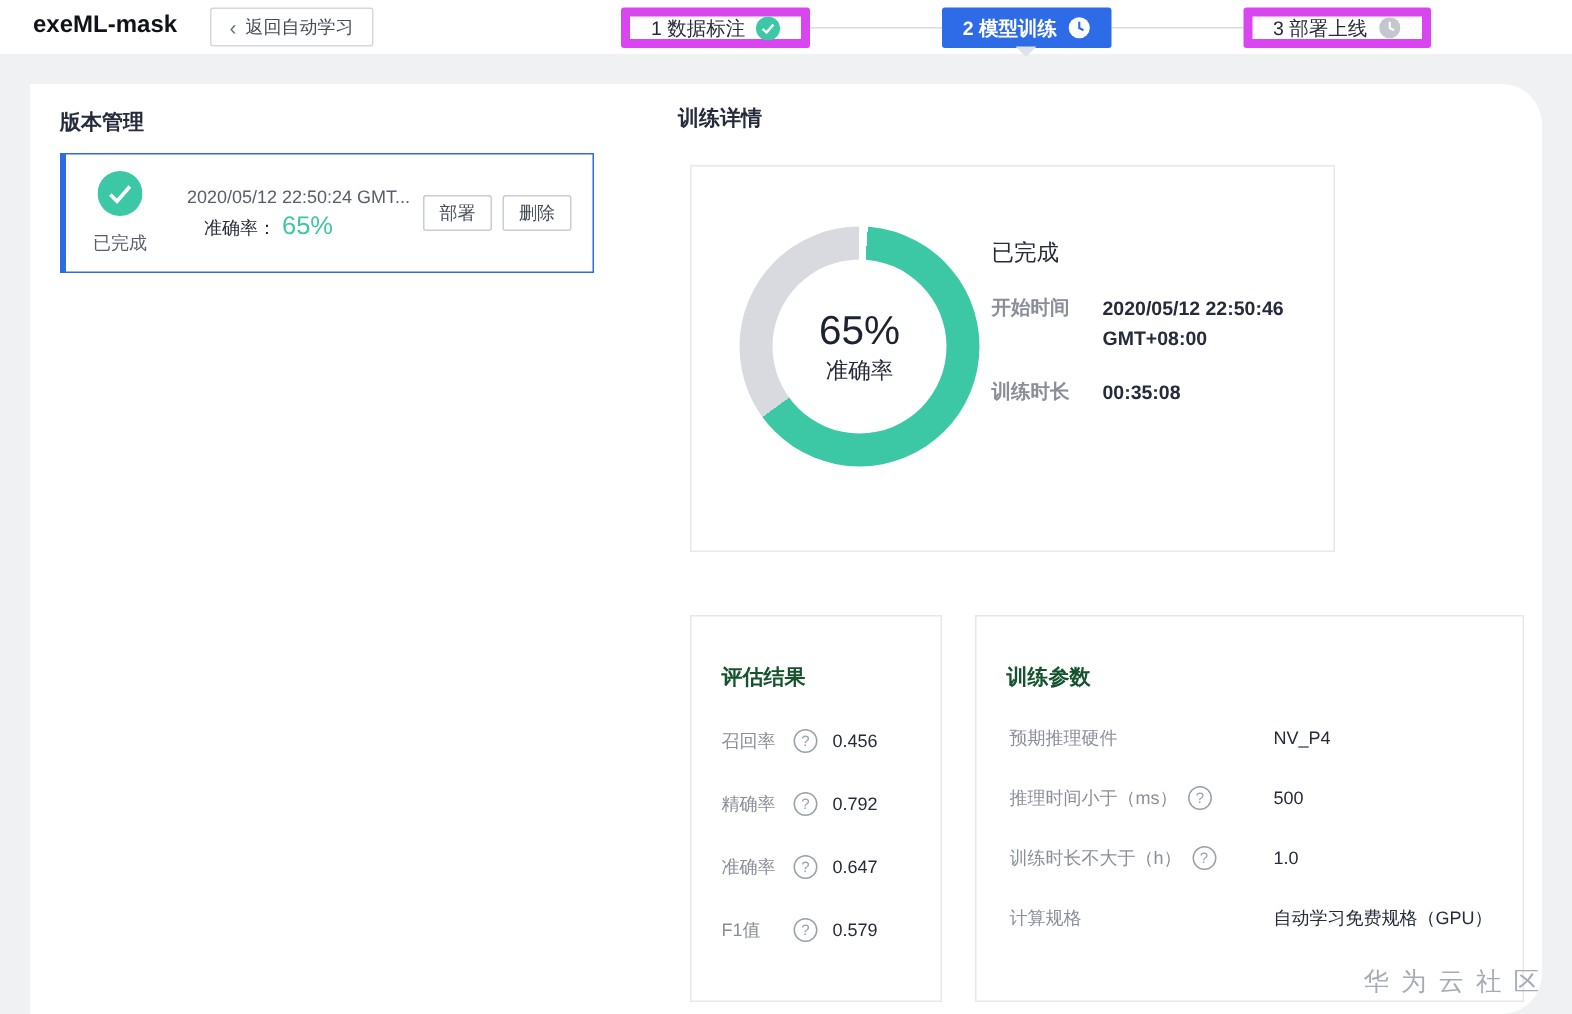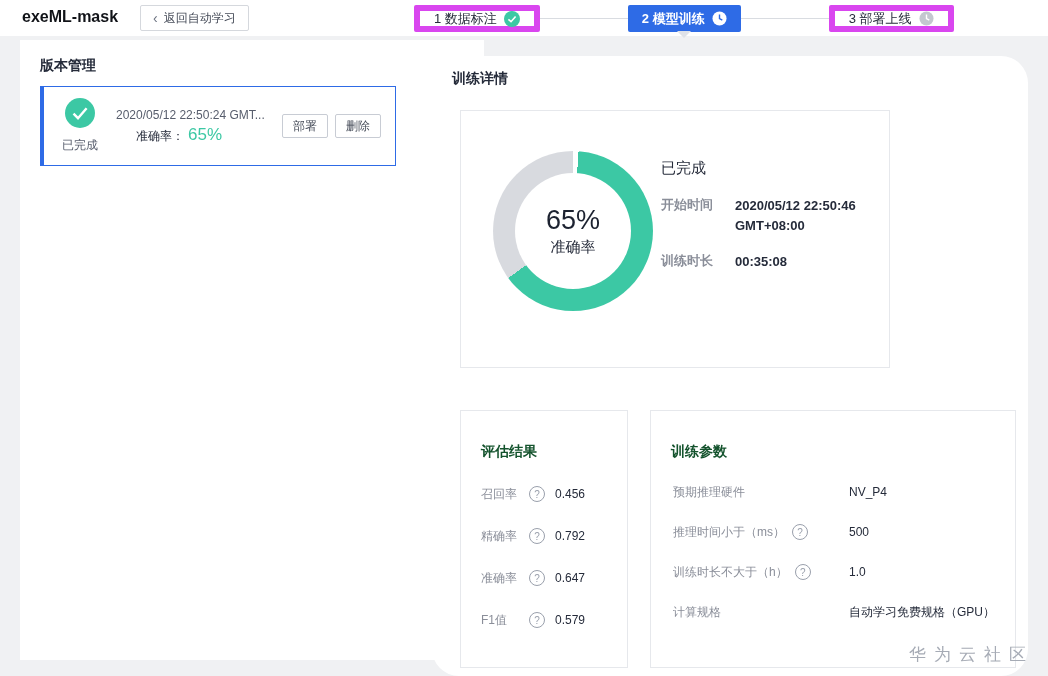--- a/index.html
+++ b/index.html
@@ -18,37 +18,37 @@
   .step { height:27px; display:flex; align-items:center; gap:7px; padding:0 14px; border-radius:2px;
           font-size:13px; cursor:pointer; white-space:nowrap; }
   .step.done, .step.pending { background:#fff; border:6px solid #d946ef; color:#252b3a; }
   .step.active { background:#2e6be6; color:#fff; font-weight:bold; position:relative; }
   .step.active::after { content:""; position:absolute; left:50%; bottom:-13px; transform:translateX(-50%);
                         border:7px solid transparent; border-top-color:#dfe2e8; }
   .step-line { width:88px; height:1px; background:#d9dce1; }
   .step svg { display:block; }
 
   
-  .left-panel  { position:absolute; left:20px;  top:40px; width:464px; height:620px; background:#fff; }
+  .left-panel  { position:absolute; left:20px;  top:56px; width:464px; height:620px; background:#fff; }
   .right-panel { position:absolute; left:432px; top:56px; width:596px; height:620px; background:#fff;border-radius:27px; }
 
   .panel-header { position:absolute; left:20px; top:14px; right:16px; display:flex;
                   justify-content:space-between; align-items:center; }
   .panel-title { font-size:14px; font-weight:bold; color:#252b3a; }
   .refresh-btn { background:none; border:none; cursor:pointer; padding:2px; }
 
   
   .version-card { position:absolute; left:20px; top:46px; width:356px; height:80px; background:#fff;
                   border:1px solid #2e6be6; border-left:4px solid #2e6be6; display:flex; align-items:center;
                   cursor:pointer; }
   .v-status { width:72px; display:flex; flex-direction:column; align-items:center; gap:5px; }
   .v-status-label { font-size:12px; color:#575d6c; }
   .v-info { flex:1; }
   .v-name { font-size:14px; color:#2e6be6; margin-bottom:4px; white-space:nowrap; }
-  .v-time { font-size:12px; color:#575d6c; margin-bottom:3px; }
+  .v-time { font-size:12px; color:#575d6c; margin-bottom:3px;text-align:center; }
   .v-acc  { font-size:12px; color:#252b3a; display:flex; align-items:baseline; gap:4px;margin-left:20px; }
   .v-acc-val { color:#3cc8a4; font-size:17px; }
   .v-buttons { display:flex; flex-direction:row; gap:7px; margin-right:14px; }
   .mini-btn { width:46px; height:24px; background:#fff; border:1px solid #c8ccd4; border-radius:2px;
               font-size:12px; color:#464c59; cursor:pointer; font-family:inherit; }
 
   
   .summary-card { position:absolute; left:28px; top:54px; width:430px; height:258px; border:1px solid #e6e8ec; }
   .donut { position:absolute; left:32px; top:40px; width:160px; height:160px; border-radius:50%; }
   .donut-hole { position:absolute; inset:22px; background:#fff; border-radius:50%;

